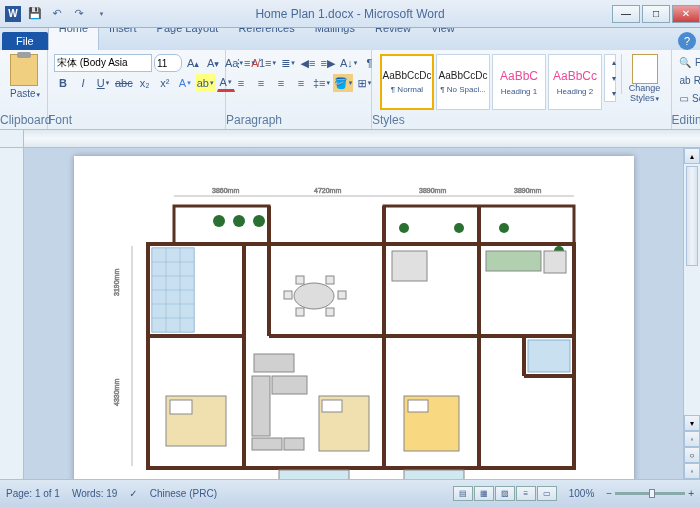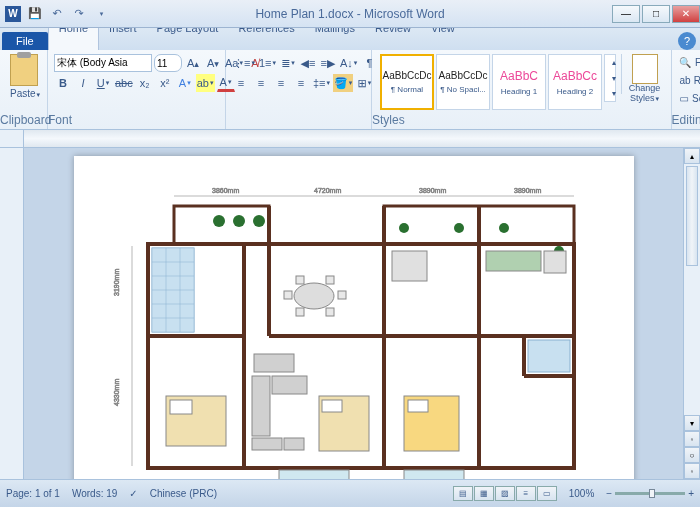--- a/index.html
+++ b/index.html
@@ -177,20 +177,21 @@
       <div class="para-row">
         <div class="rb-btn">≡</div>
         <div class="rb-btn">≡</div>
         <div class="rb-btn">≡</div>
         <div class="rb-btn">≡</div>
         <div class="rb-btn dd">‡≡</div>
         <div class="rb-btn dd" style="background:#f0d080">🪣</div>
         <div class="rb-btn dd">⊞</div>
       </div>
     </div>
+    <div class="group-label">Paragraph</div>
   </div>
 
   <div class="group" style="flex:1">
     <div class="group-body">
       <div class="styles-gal">
         <div class="style-item sel">
           <div class="style-prev">AaBbCcDc</div>
           <div class="style-nm">¶ Normal</div>
         </div>
         <div class="style-item">

